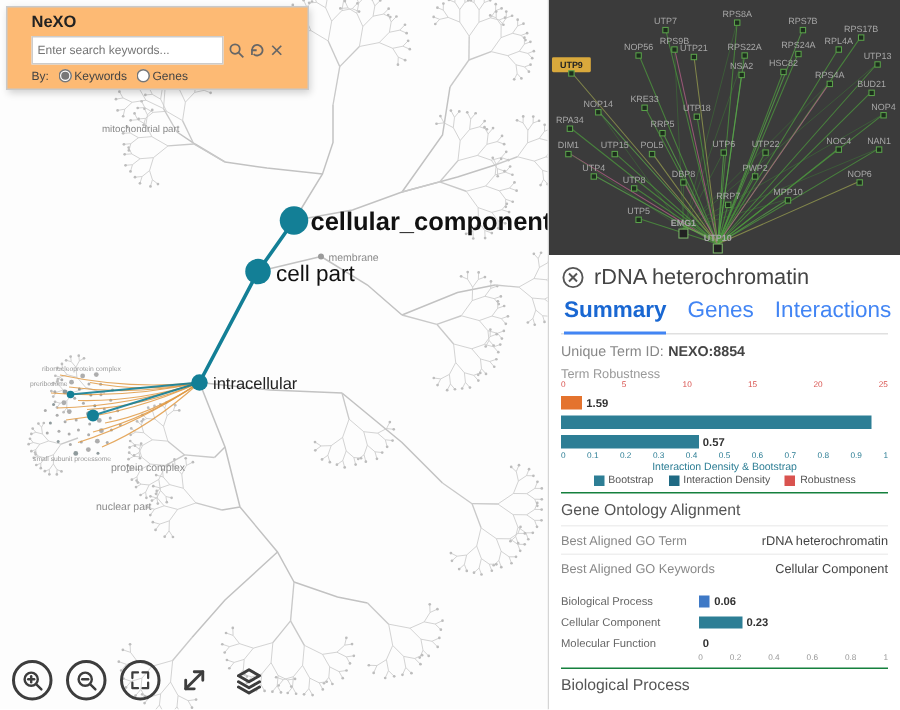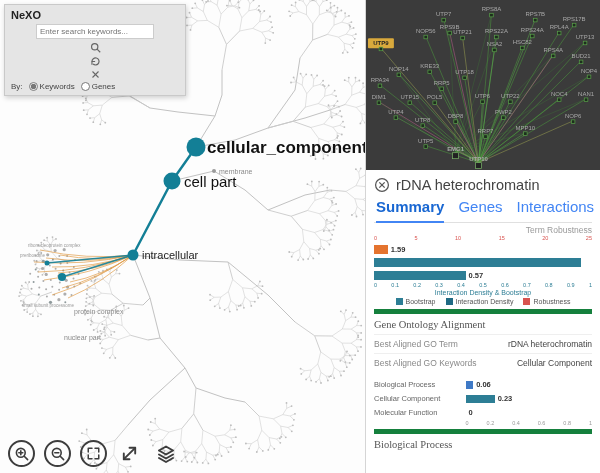--- a/index.html
+++ b/index.html
@@ -1,24 +1,24 @@
 <!DOCTYPE html>
 <html><head>
 <meta charset="utf-8">
 <style>
   html,body{margin:0;padding:0;width:600px;height:473px;overflow:hidden;
     font-family:"Liberation Sans",sans-serif;background:#fff;}
   .app{display:flex;width:600px;height:473px;}
   
   .left{width:365px;height:473px;position:relative;background:#fdfdfd;overflow:hidden;}
   #tree-svg{position:absolute;inset:0;width:365px;height:473px;}
-  .search-card{position:absolute;top:4px;left:4px;width:168px;background:#e5e5e5;
-    border:1px solid #c9c9c9;box-shadow:1px 2px 5px rgba(0,0,0,.18);padding:4px 6px;z-index:5;}
+  .search-card{position:absolute;top:4px;left:4px;width:168px;background:#fdba74;
+    border:1px solid #c9c9c9;box-shadow:1px 2px 5px rgba(0,0,0,.18);padding:4px 16px;z-index:5;}
   .search-title{font-size:11px;font-weight:bold;color:#222;}
-  .search-row{display:flex;align-items:center;gap:3px;margin:3px 0;flex-direction:column;}
+  .search-row{display:flex;align-items:center;gap:3px;margin:3px 0;}
   .search-input{flex:1;min-width:0;border:1px solid #ccc;font-size:8px;padding:2px 3px;height:13px;
     font-family:"Liberation Sans",sans-serif;color:#555;}
   .s-icon{display:flex;align-items:center;cursor:pointer;}
   .s-icon svg{stroke:#666;fill:none;stroke-width:1.5;}
   .radio-row{display:flex;align-items:center;gap:6px;font-size:8px;color:#444;}
   .radio-opt{display:flex;align-items:center;gap:2px;cursor:pointer;justify-content:space-between;}
   .radio-opt input{width:9px;height:9px;margin:0;accent-color:#777;}
   .toolbar{position:absolute;left:8px;bottom:6px;display:flex;gap:9px;align-items:center;z-index:5;}
   .tool{width:27px;height:27px;display:flex;align-items:center;justify-content:center;
     background:transparent;border:none;padding:0;cursor:pointer;box-sizing:border-box;}
@@ -30,31 +30,31 @@
   #net-svg{width:100%;height:100%;display:block;font-family:"Liberation Sans",sans-serif;}
   .details{flex:1;background:#fff;padding:5px 8px 0 8px;overflow:hidden;position:relative;}
   .dt-header{display:flex;align-items:center;gap:6px;margin:2px 0 5px;}
   .dt-header svg{stroke:#555;fill:none;stroke-width:1.4;}
   .dt-title{font-size:14.5px;color:#444;}
   .tabs{display:flex;gap:14px;font-size:15px;color:#4285f4;border-bottom:1px solid #e0e0e0;padding:0 2px 4px;}
   .tab{cursor:pointer;padding-bottom:3px;}
   .tab.active{color:#1967d2;font-weight:bold;border-bottom:2px solid #4285f4;margin-bottom:-5px;}
   .term-row{font-size:9.5px;color:#888;margin:6px 0 4px;}
   .term-val{color:#444;font-weight:bold;margin-left:3px;}
-  .chart-caption{text-align:right;font-size:8.5px;color:#999;margin:2px 0 1px;}
+  .chart-caption{text-align:left;font-size:8.5px;color:#999;margin:2px 0 1px;}
   .axis{display:flex;justify-content:space-between;font-size:5.5px;line-height:1;}
   .top-axis{margin-bottom:2px;}
   .bar-row{display:flex;align-items:center;height:11px;margin:2px 0;}
   .bar{height:9px;}
   .bar-val{font-size:7.5px;font-weight:bold;color:#333;margin-left:3px;}
   .axis-label{text-align:center;font-size:7px;margin:1px 0 2px;}
   .legend{display:flex;justify-content:center;gap:10px;font-size:7px;color:#555;margin:2px 0 4px;}
   .legend-item{display:flex;align-items:center;gap:3px;}
   .legend-swatch{width:7px;height:7px;display:inline-block;}
-  .section-title{font-size:10.5px;color:#555;padding:5px 0 4px;border-top:5px solid #15803d;margin-top:3px;font-family:Liberation Serif, serif;}
+  .section-title{font-size:10.5px;color:#555;padding:5px 0 4px;border-top:1px solid #15803d;margin-top:3px;}
   .info-row{display:flex;justify-content:space-between;font-size:8.5px;color:#888;padding:4px 0;border-top:1px solid #efefef;}
   .info-val{color:#444;}
   .al-row{display:flex;align-items:center;height:13px;margin:1px 0;}
   .al-label{width:42%;font-size:7.5px;color:#666;}
   .al-zone{width:58%;display:flex;align-items:flex-end;}
   .al-bar{height:8px;}
   .al-val{font-size:7.5px;font-weight:bold;color:#333;margin-left:3px;}
   .al-axis{margin-left:42%;display:flex;justify-content:space-between;font-size:5.5px;color:#999;margin-top:1px;}
 </style>
 </head>
@@ -1567,20 +1567,23 @@
         </span>
         <span class="dt-title">rDNA heterochromatin</span>
       </div>
 
       <div class="tabs">
         <span class="tab active">Summary</span>
         <span class="tab">Genes</span>
         <span class="tab">Interactions</span>
       </div>
 
+      <div class="term-row">
+        <span>Unique Term ID:</span><span class="term-val">NEXO:8854</span>
+      </div>
 
       <div class="chart-caption">Term Robustness</div>
       <div id="rob-chart">
           <div class="axis top-axis" style="color: rgb(217, 83, 79);">
             <span>0</span>
             <span>5</span>
             <span>10</span>
             <span>15</span>
             <span>20</span>
             <span>25</span>

